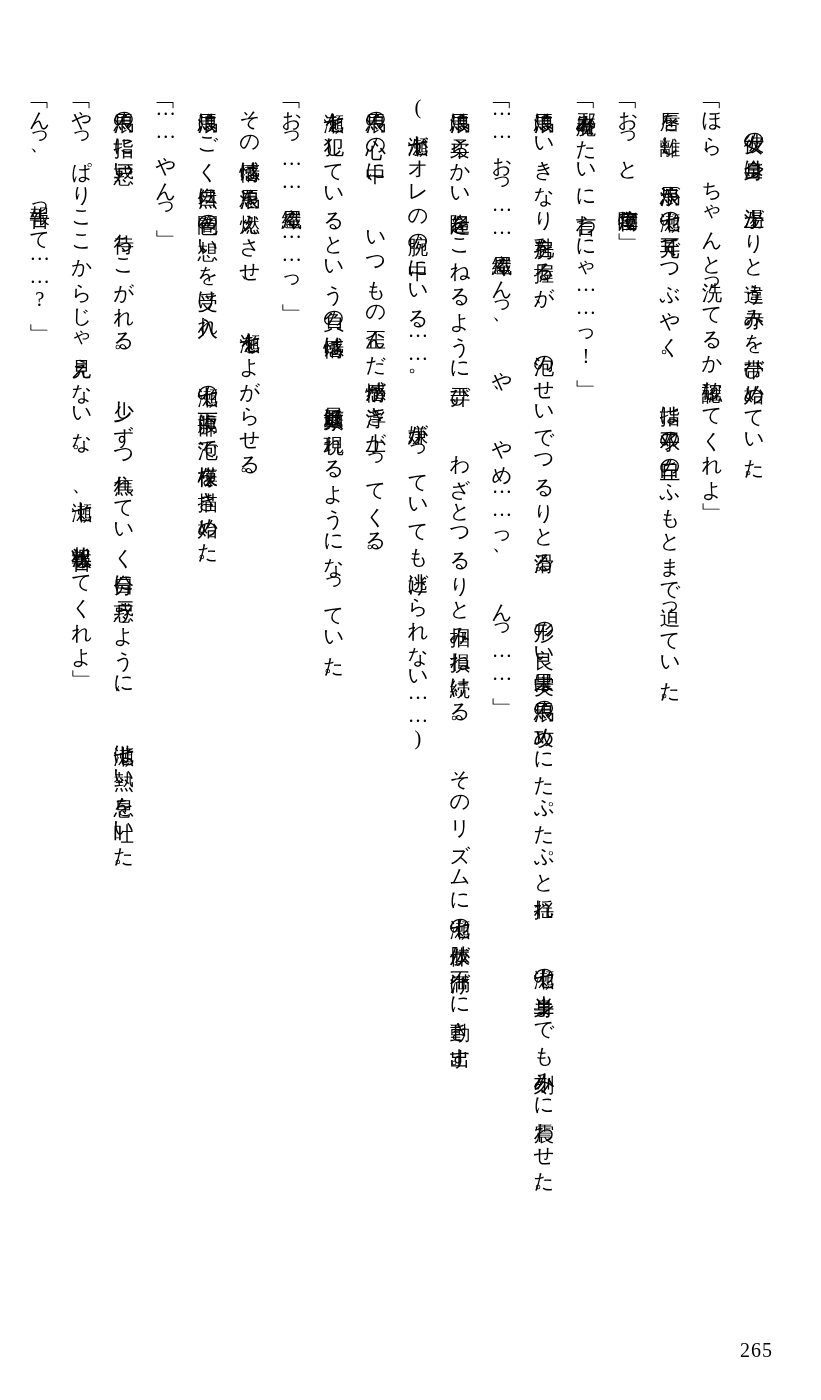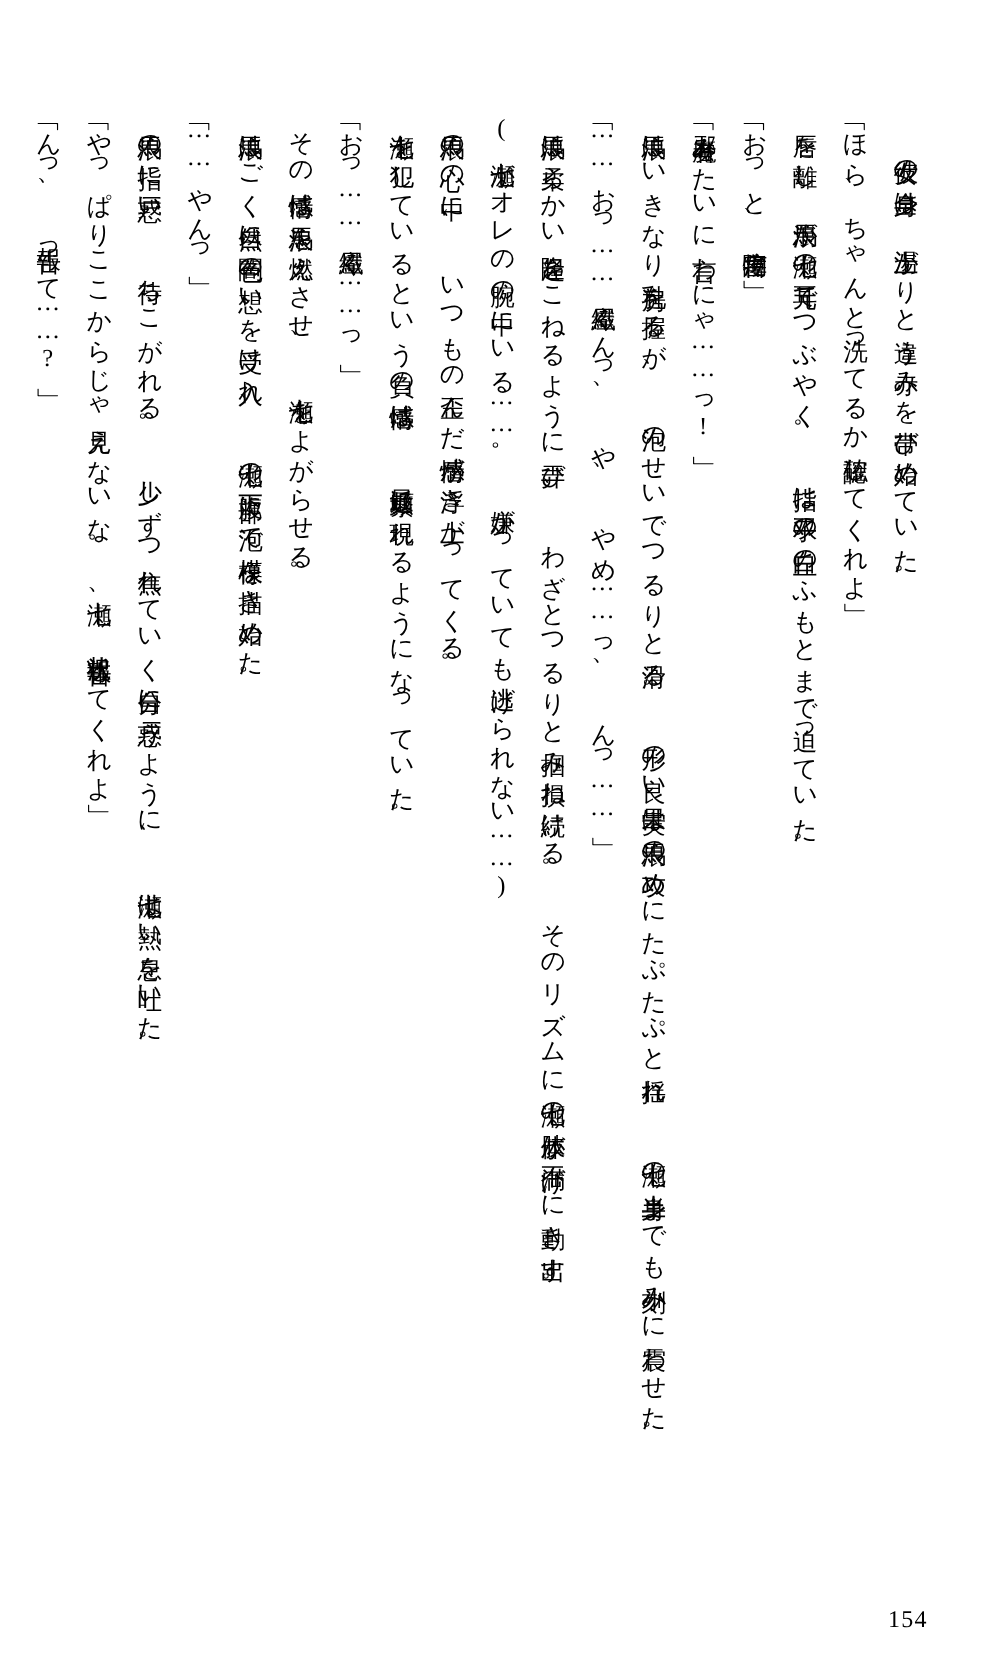--- a/index.html
+++ b/index.html
@@ -73,15 +73,15 @@
     <p>七瀬を犯しているという負の感情は、　最近頻繁に現れるようになっていた。</p>
     <p>「おっ……織屋く……っ」</p>
     <p>その感情は浪馬を燃えさせ、　七瀬をよがらせる。</p>
     <p>浪馬はごく自然に闇色の想いを受け入れ、　七瀬の下腹部に泡で模様を描き始めた。</p>
     <p>「……やんっ」</p>
     <p>浪馬の指に戸惑い、　待ちこがれる。　少しずつ焦れていく自分に戸惑うように、　七瀬は熱い息を吐いた。</p>
     <p>「やっぱりここからじゃ見えないな。　七瀬、　状況報告してくれよ」</p>
     <p>「んっ、　報告って……?」</p>
   </div>
 
-  <div id="page-number">154</div>
+  <div id="page-number">265</div>
 
 </div>
 
 </body></html>

